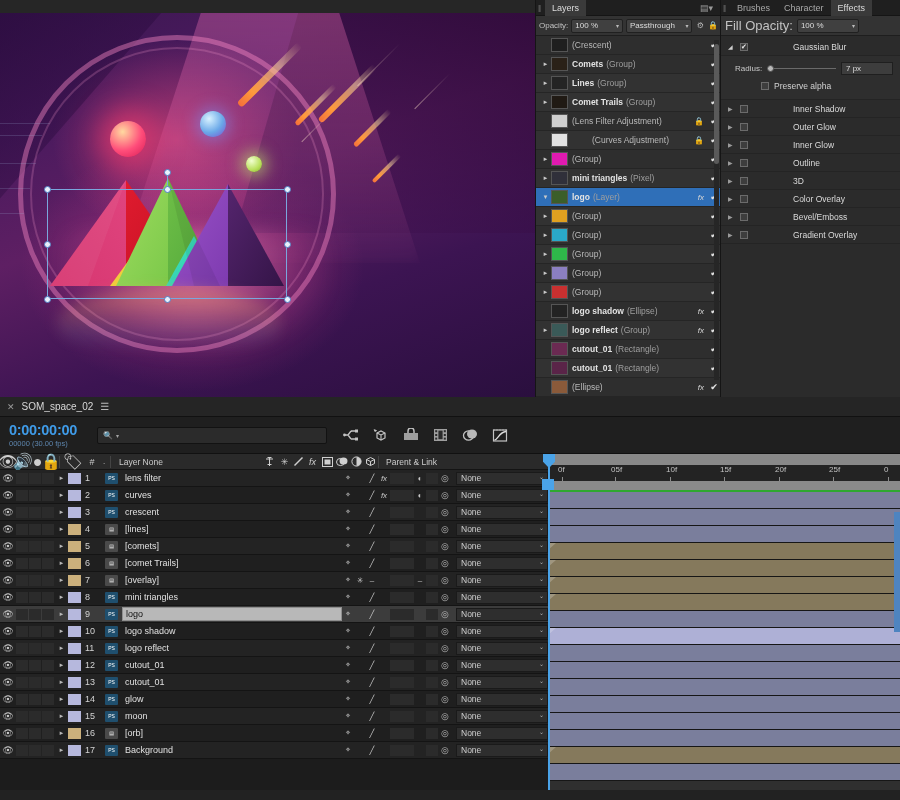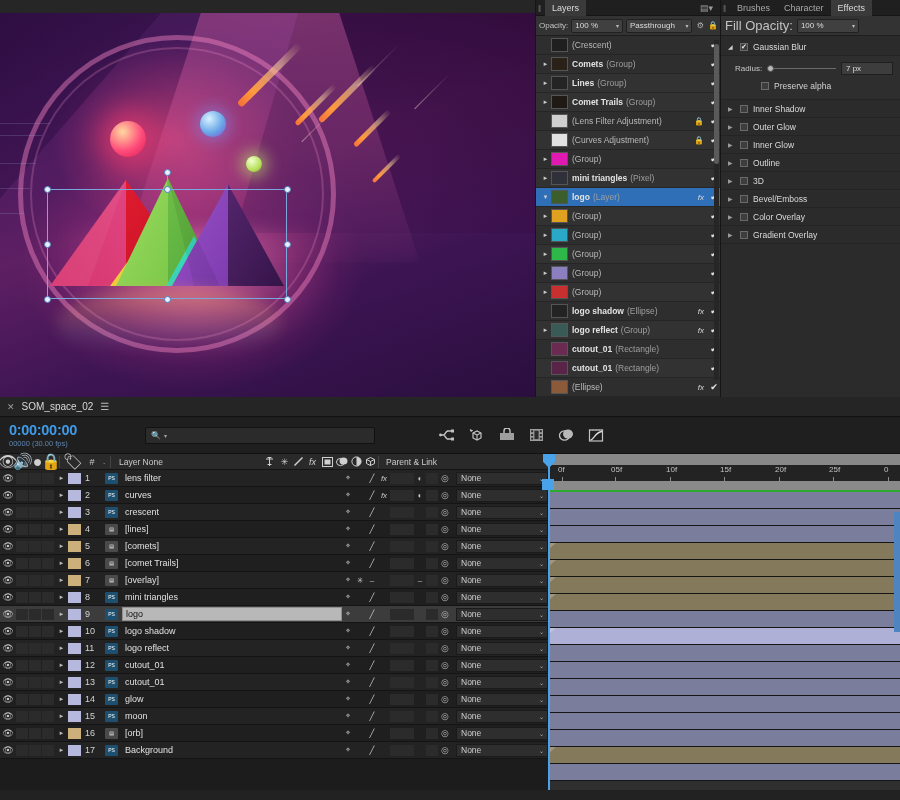--- a/index.html
+++ b/index.html
@@ -132,21 +132,21 @@
   #fill-row .lbl { font-size:13px; color:#c2c2c2; }
   #fx-list { position:absolute; left:0; top:38px; width:180px; height:359px; }
   .fxrow { height:18px; display:flex; align-items:center; padding-left:7px; gap:5px;
     border-bottom:1px solid #242424; }
   .fxrow .arrow { font-size:6px; color:#9a9a9a; width:7px; }
   .fxrow .arrow.open { color:#cfcfcf; }
   .cbox { width:8px; height:8px; border:1px solid #6b6b6b; background:#3d3d3d; flex:none;
     display:flex; align-items:center; justify-content:center; }
   .cbox.on { background:#3d3d3d; }
   .cbox.on:after { content:"✔"; font-size:7px; color:#e8e8e8; line-height:1; }
-  .fxlabel { font-size:8.5px; color:#dadada; }
+  .fxlabel { font-size:8.5px; color:#dadada;margin-left:40px; }
   #gb-body { background:#2e2e2e; padding:6px 8px 8px 14px; border-bottom:1px solid #242424; }
   #gb-radius { display:flex; align-items:center; gap:5px; }
   #gb-radius .rl { font-size:8px; color:#c8c8c8; }
   .slider { position:relative; flex:1; height:10px; }
   .slider .trk { position:absolute; left:0; right:0; top:4px; height:1px; background:#6a6a6a; }
   .slider .knob { position:absolute; left:0; top:1px; width:7px; height:7px; border-radius:50%;
     background:#b9b9b9; border:1px solid #4e4e4e; }
   .numfield { width:52px; height:13px; background:#3d3d3d; border:1px solid #1f1f1f;
     font-size:8px; color:#dcdcdc; display:flex; align-items:center; padding-left:4px; }
   #gb-preserve { display:flex; align-items:center; gap:5px; margin-top:6px; padding-left:26px; }
@@ -154,21 +154,21 @@
 
   
   #timeline { position:absolute; left:0; top:397px; width:900px; height:403px; background:#1c1c1c; }
   #tl-tabbar { position:absolute; left:0; top:0; width:900px; height:20px; background:#252525;
     display:flex; align-items:center; gap:7px; padding-left:7px; border-bottom:1px solid #111; }
   #tl-close { font-size:9px; color:#9a9a9a; }
   #tl-comp { font-size:10px; color:#d8d8d8; }
   #tl-hamb { font-size:10px; color:#b8b8b8; }
 
   #tl-toolbar { position:absolute; left:0; top:20px; width:900px; height:37px; background:#1f1f1f;
-    display:flex; align-items:center; border-bottom:1px solid #111;gap:48px; }
+    display:flex; align-items:center; border-bottom:1px solid #111; }
   #timecode { padding-left:9px; width:95px; }
   #tc-main { font-size:14.5px; color:#3f9be8; font-weight:bold; letter-spacing:-.3px; }
   #tc-sub { font-size:7.5px; color:#5d85ad; margin-top:1px; }
   #tl-search { margin-left:2px; width:230px; height:17px; background:#2b2b2b;
     border:1px solid #121212; border-radius:2px; display:flex; align-items:center;
     padding-left:5px; gap:3px; }
   #tl-search .mag { font-size:8px; color:#a3a3a3; }
   #tl-search .cv { font-size:6px; color:#a3a3a3; }
   #tl-tools { margin-left:16px; display:flex; align-items:center; gap:14px; }
   #tl-tools .tool { color:#c3c3c3; display:flex; align-items:center; }
@@ -190,21 +190,21 @@
   .tarrow { width:13px; text-align:center; font-size:6px; color:#b9b9b9; }
   .lcol { width:13px; height:11px; margin-right:4px; flex:none; }
   .lnum { width:20px; font-size:9px; color:#d3d3d3; }
   .srcico { width:13px; height:11px; margin-right:4px; flex:none; border-radius:1px;
     display:flex; align-items:center; justify-content:center; font-size:5px; color:#fff; }
   .lyrname { font-size:9px; color:#e0e0e0; flex:1; padding:1px 3px; }
   .trow.sel .lyrname { background:#b8b8b8; color:#111; border:1px solid #8f8f8f; }
   .sw { width:12px; text-align:center; font-size:8px; color:#c6c6c6; }
   .swbox { width:12px; height:11px; background:#2b2b2b; }
   .parent { width:92px; height:13px; background:#2e2e2e; border:1px solid #1a1a1a;
-    display:flex; align-items:center; font-size:8.5px; color:#cfcfcf; padding-left:4px; margin-left:4px;}
+    display:flex; align-items:flex-start; font-size:8.5px; color:#cfcfcf; padding-left:4px; margin-left:4px;}
   .parent .pc { margin-left:auto; font-size:6px; padding-right:3px; color:#bbb; }
   .pick { width:14px; text-align:center; font-size:9px; color:#b4b4b4; }
 
   
   #tl-graph { position:absolute; left:548px; top:57px; width:352px; height:343px; background:#2f2f2f; }
   #tl-worktop { position:absolute; left:0; top:0; width:352px; height:11px; background:#888; }
   #tl-ruler { position:absolute; left:0; top:11px; width:352px; height:16px; background:#232323; }
   .tick { position:absolute; top:0; font-size:8px; color:#c4c4c4; }
   .tickmark { position:absolute; bottom:0; width:1px; height:4px; background:#8c8c8c; }
   #tl-workbar { position:absolute; left:0; top:27px; width:352px; height:9px; background:#8a8a8a; }
@@ -394,21 +394,21 @@
             <span class="disc" style="visibility: hidden;"></span>
             <span class="lthumb" style="background: rgb(207, 207, 207);"></span>
             <span class="lname" style="font-weight: normal; color: rgb(185, 185, 185);">(Lens Filter Adjustment)</span>
             <span style="margin-left: auto;"></span>
             <span class="llock">🔒</span>
             <span class="lchk">✔</span>
           </div>
           <div class="lrow alt">
             <span class="disc" style="visibility: hidden;"></span>
             <span class="lthumb" style="background: rgb(226, 226, 226);"></span>
-            <span class="lname" style="font-weight: normal; color: rgb(185, 185, 185);">(Curves Adjustment)</span>
+            <span class="lname" style="font-weight: normal; color: rgb(185, 185, 185); margin-left: 20px;">(Curves Adjustment)</span>
             <span style="margin-left: auto;"></span>
             <span class="llock">🔒</span>
             <span class="lchk">✔</span>
           </div>
           <div class="lrow">
             <span class="disc">►</span>
             <span class="lthumb" style="background: rgb(224, 26, 176);"></span>
             <span class="lname" style="font-weight: normal; color: rgb(185, 185, 185);">(Group)</span>
             <span style="margin-left: auto;"></span>
             <span class="lchk">✔</span>
@@ -564,26 +564,26 @@
               <span class="fxlabel">Outline</span>
             </div>
             <div class="fxrow">
               <span class="arrow">▶</span>
               <span class="cbox"></span>
               <span class="fxlabel">3D</span>
             </div>
             <div class="fxrow">
               <span class="arrow">▶</span>
               <span class="cbox"></span>
-              <span class="fxlabel">Bevel/Emboss</span>
+              <span class="fxlabel">Color Overlay</span>
             </div>
             <div class="fxrow">
               <span class="arrow">▶</span>
               <span class="cbox"></span>
-              <span class="fxlabel">Color Overlay</span>
+              <span class="fxlabel">Bevel/Emboss</span>
             </div>
             <div class="fxrow">
               <span class="arrow">▶</span>
               <span class="cbox"></span>
               <span class="fxlabel">Gradient Overlay</span>
             </div>
           </div>
       </div>
     </div>
   </div>

